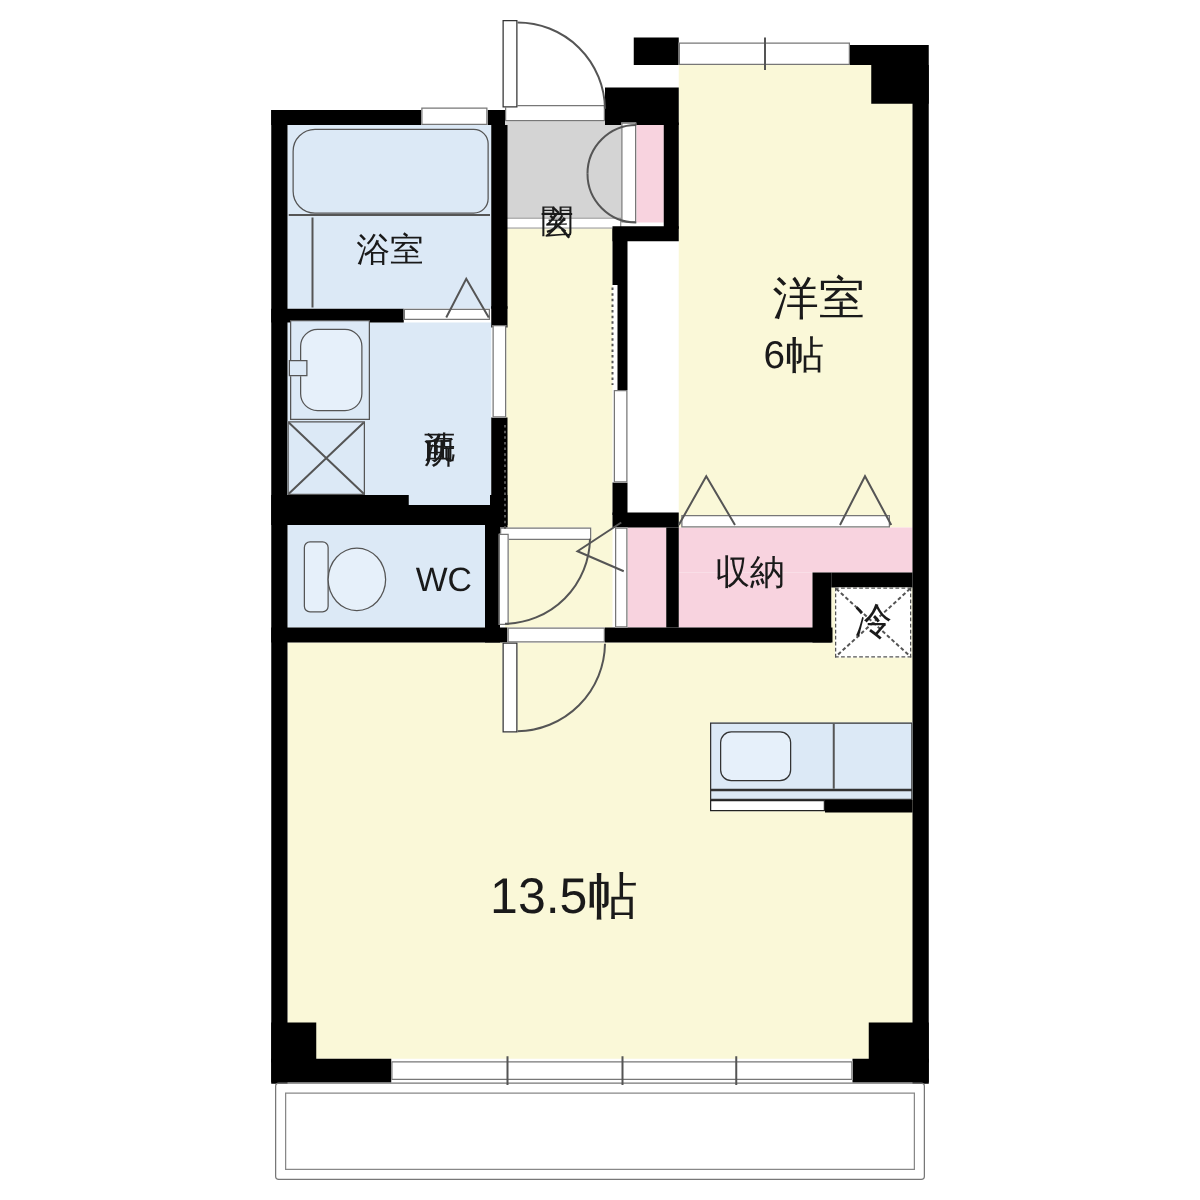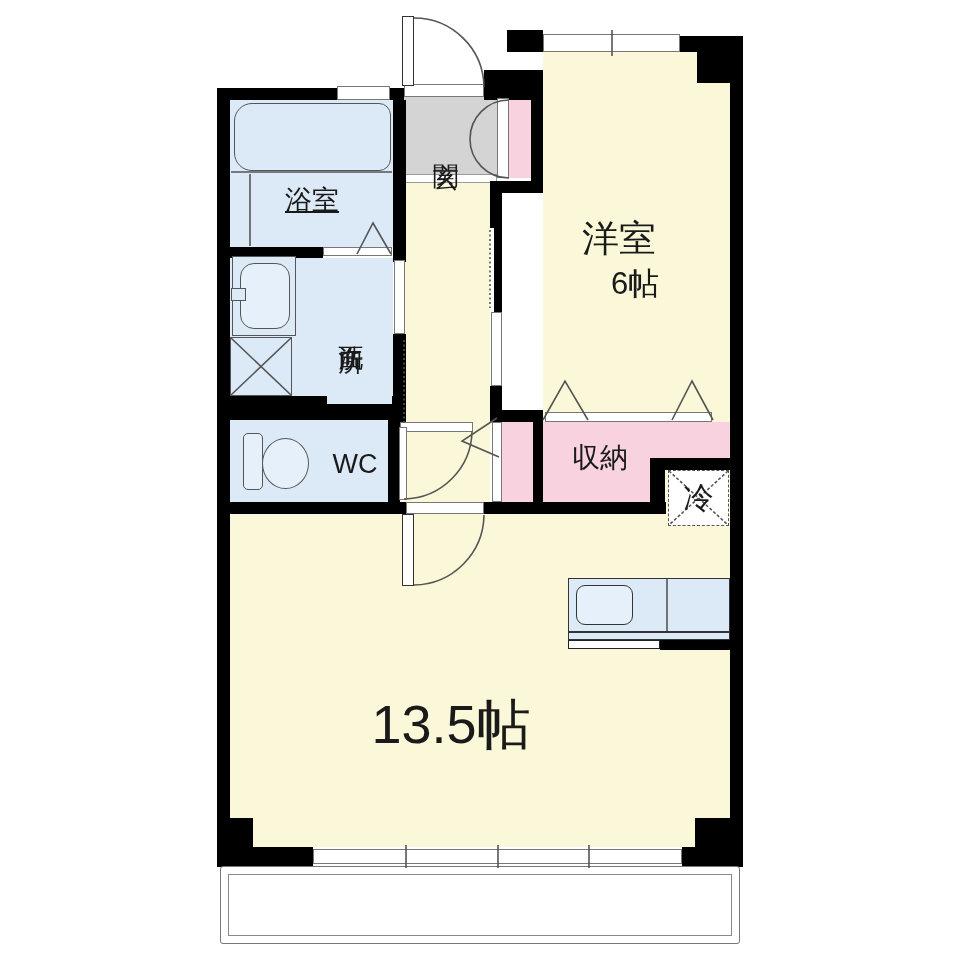--- a/index.html
+++ b/index.html
@@ -117,22 +117,22 @@
     <path d="M 231 338 L 291 395 M 291 338 L 231 395" stroke-width="1"></path>
     <path d="M 669 471 L 728 525 M 728 471 L 669 525" stroke-dasharray="3,2" stroke-width="1"></path>
     <path d="M 612 30 L 612 56" stroke="#666"></path>
     <path d="M 406 845 L 406 868 M 498 845 L 498 868 M 589 845 L 589 868" stroke="#666"></path>
     <path d="M 250 174 L 250 246" stroke-width="1"></path>
     <path d="M 231 172 L 392 172" stroke-width="1"></path>
     <path d="M 667 579 L 667 631" stroke-width="1"></path>
   </svg>
 
   <div class="lbl vert" style="left:432px;top:106px;height:76px;font-size:26px;">玄関</div>
-  <div class="lbl" style="left:252px;top:186px;width:120px;font-size:27px;text-decoration:underline;">浴室</div>
+  <div class="lbl" style="left:252px;top:186px;width:120px;font-size:27px;">浴室</div>
   <div class="lbl vert" style="left:338px;top:262px;height:132px;font-size:25px;">洗面所</div>
   <div class="lbl" style="left:322px;top:450px;width:66px;font-size:27px;">WC</div>
-  <div class="lbl" style="left:544px;top:220px;width:150px;font-size:37px;">洋室</div>
+  <div class="lbl" style="left:580px;top:220px;width:150px;font-size:37px;">洋室</div>
   <div class="lbl" style="left:560px;top:268px;width:150px;font-size:31px;">6帖</div>
   <div class="lbl" style="left:540px;top:443px;width:120px;font-size:28px;">収納</div>
   <div class="lbl" style="left:668px;top:482px;width:61px;font-size:30px;">冷</div>
-  <div class="lbl" style="left:351px;top:696px;width:200px;font-size:54px;">13.5帖</div>
+  <div class="lbl" style="left:351px;top:696px;width:200px;font-size:40px;">13.5帖</div>
 
 </div>
 
 </body></html>

